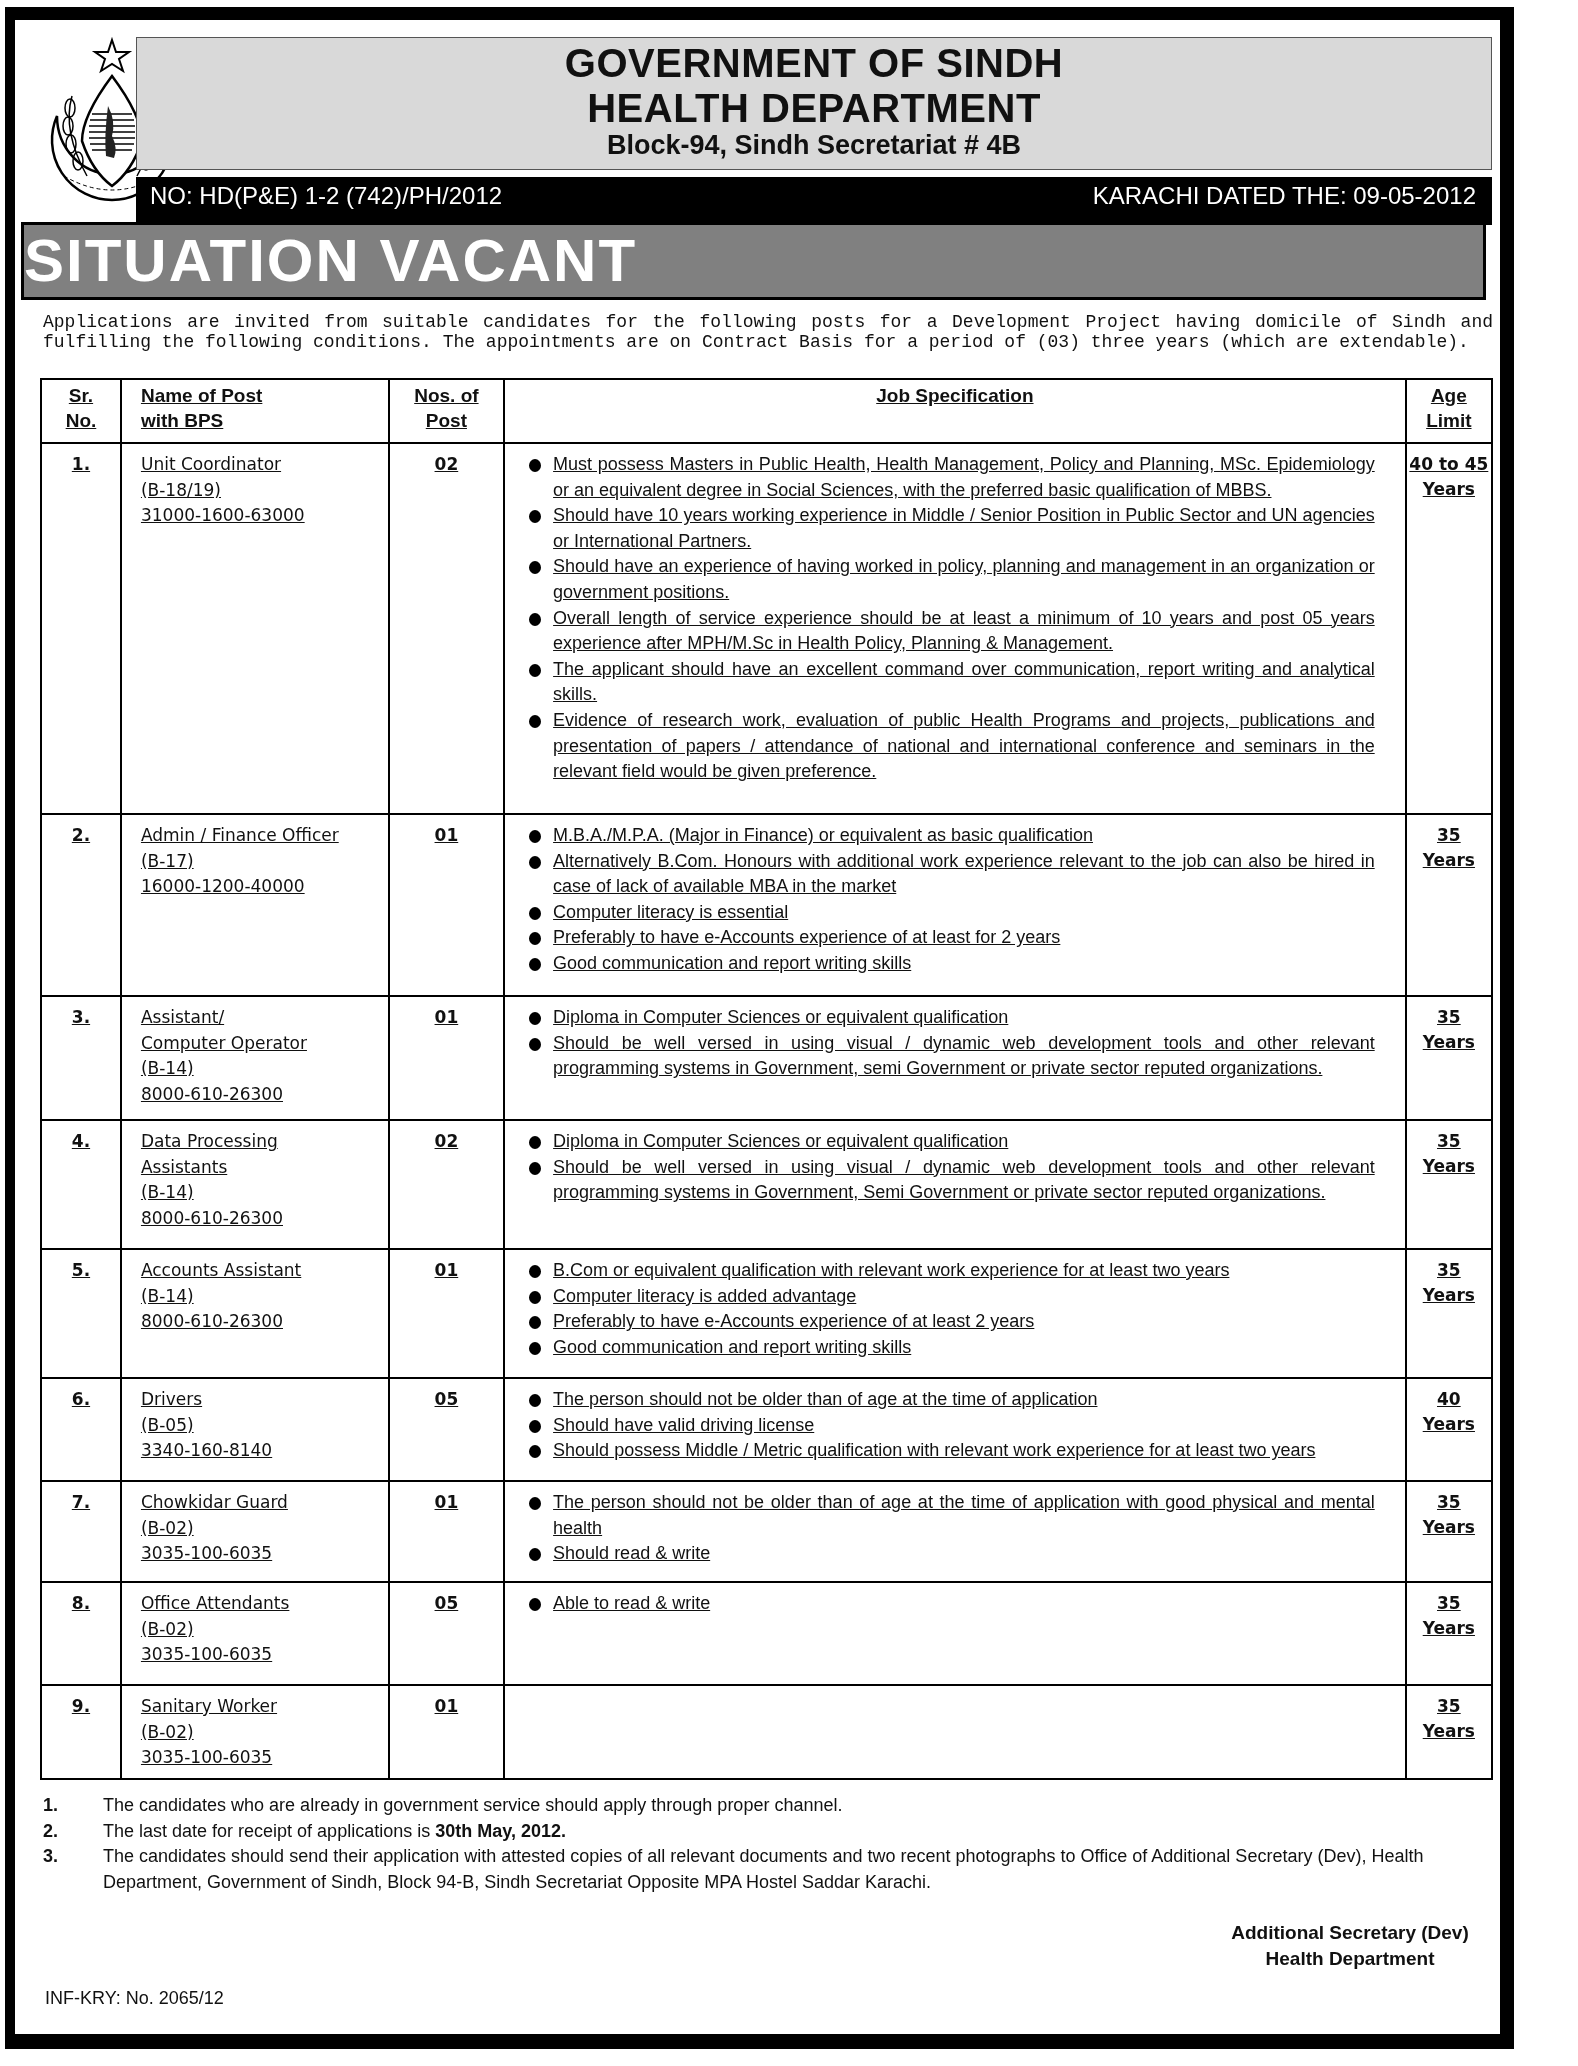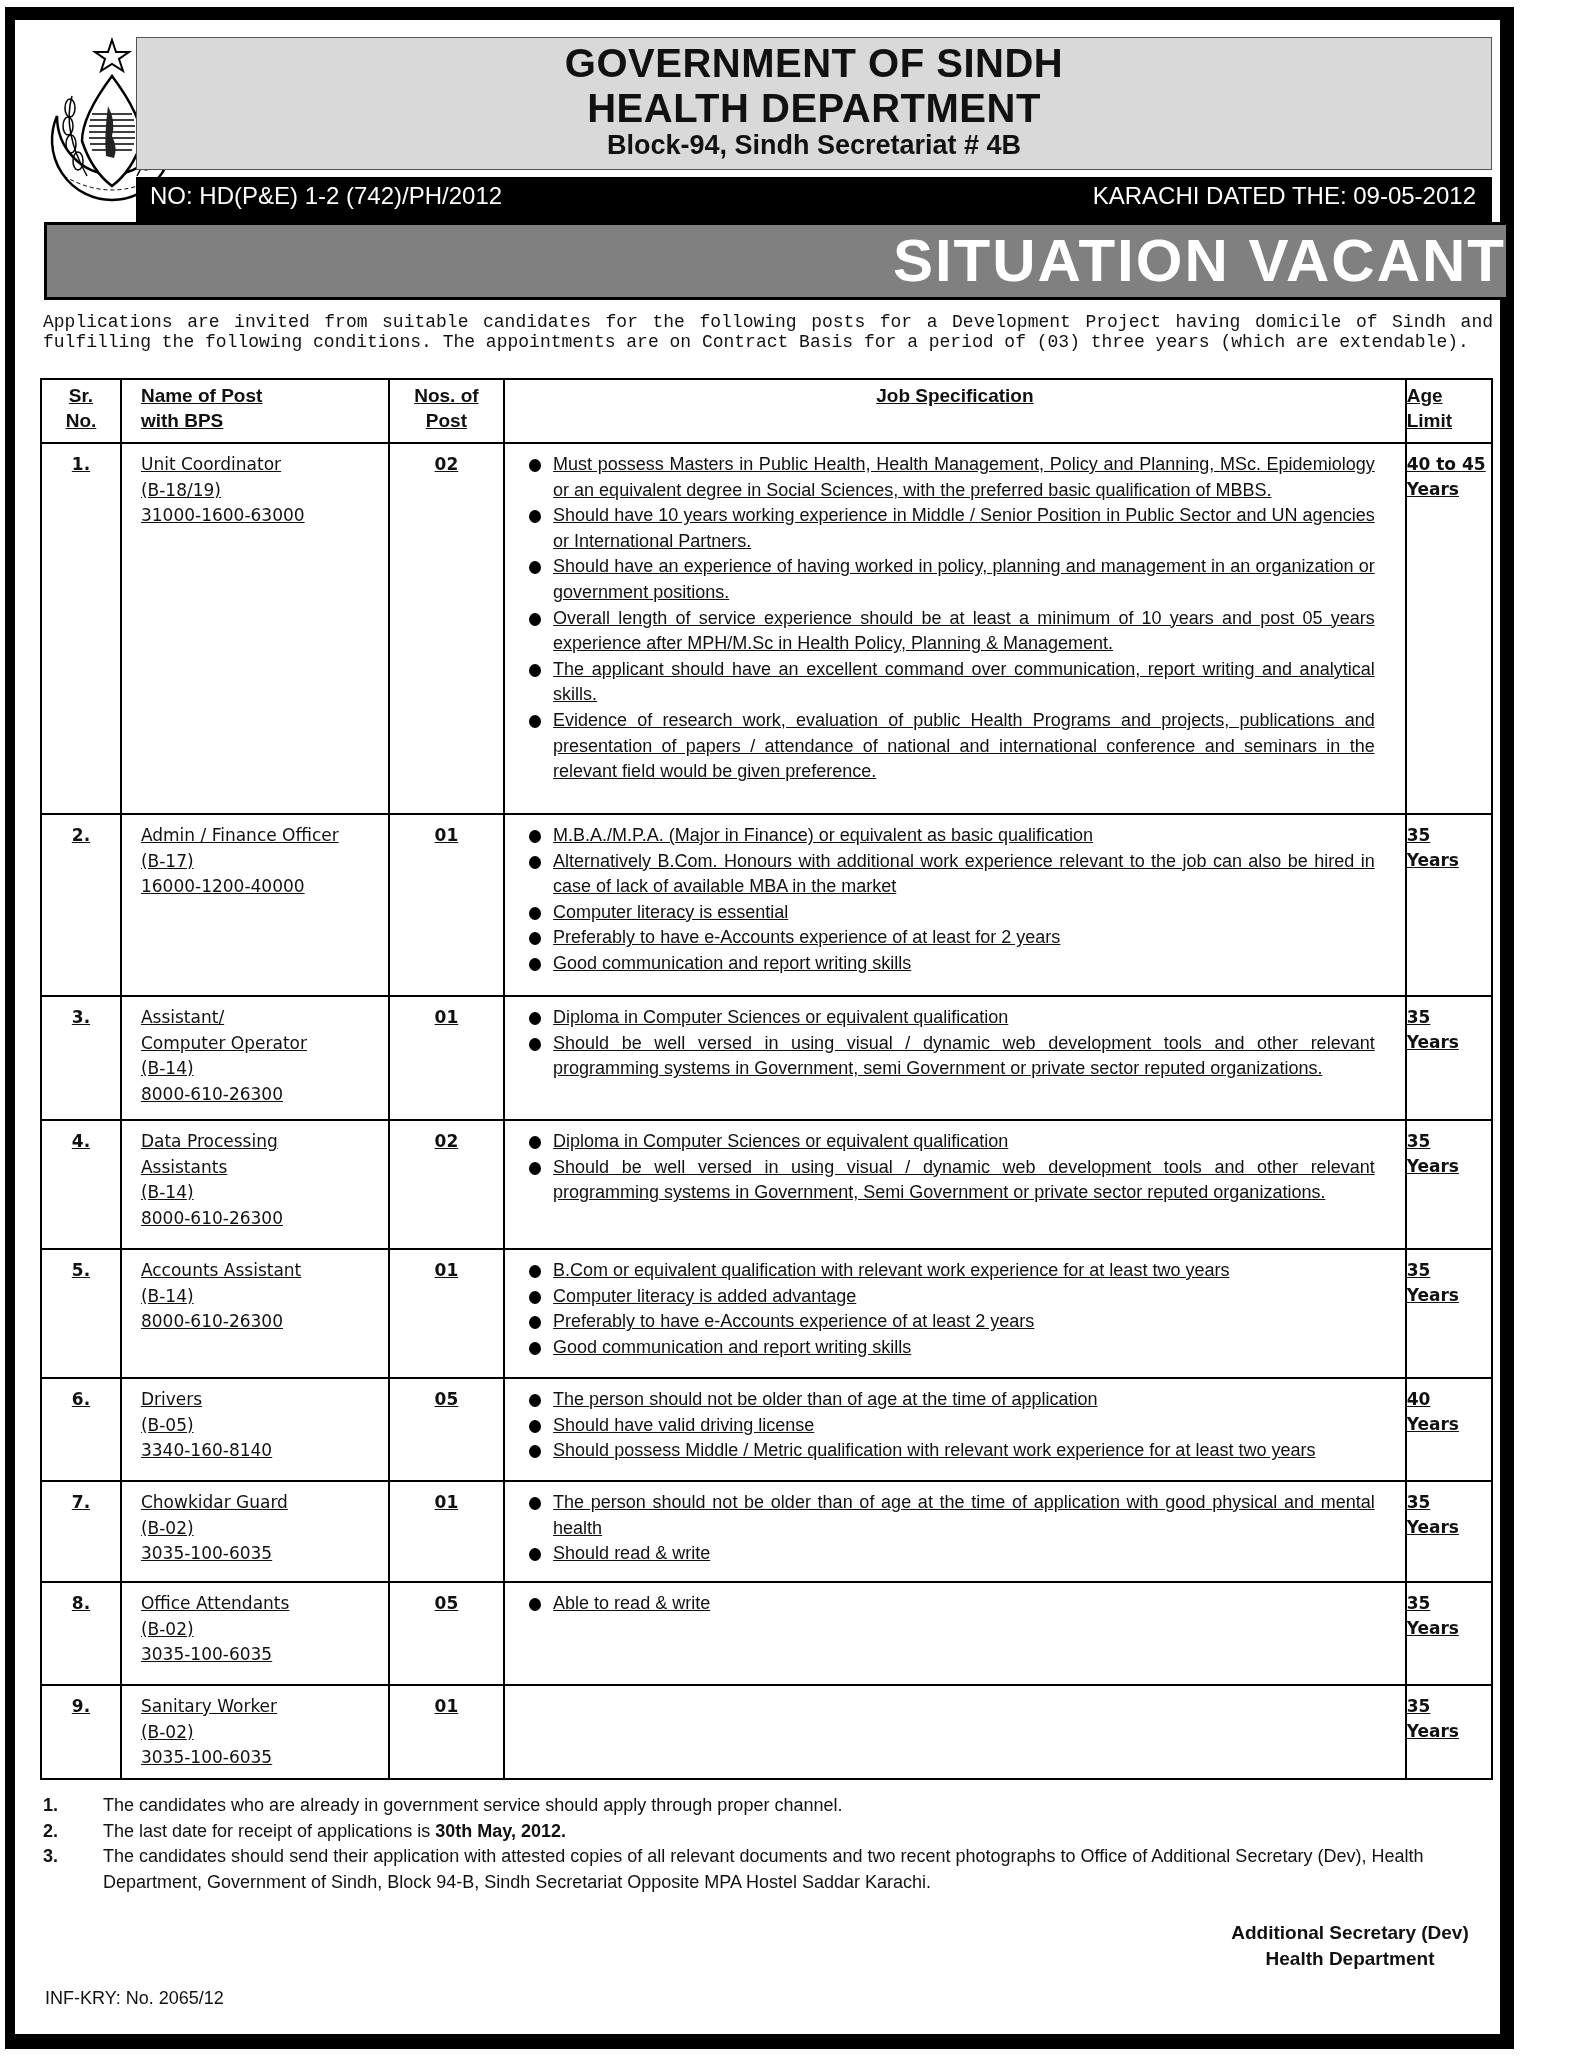--- a/index.html
+++ b/index.html
@@ -7,32 +7,32 @@
   .outer { position:absolute; left:5px; top:7px; width:1509px; height:2042px; border:solid #000; border-width:10px 14px 12px 10px; box-sizing:border-box; }
   .inner { position:absolute; left:10px; top:17px; width:1495px; height:2020px; border:3px solid #000; box-sizing:border-box; }
   .emblem { position:absolute; left:42px; top:36px; width:140px; height:178px; }
   .hdr-box { position:absolute; left:136px; top:37px; width:1356px; height:133px; background:#d9d9d9; border:1px solid #555; box-sizing:border-box; text-align:center; }
   .hdr-box .l1 { font-weight:bold; font-size:40px; line-height:46px; padding-top:2px; letter-spacing:0.5px; }
   .hdr-box .l2 { font-weight:bold; font-size:40px; line-height:44px; letter-spacing:0.5px; }
   .hdr-box .l3 { font-weight:bold; font-size:27px; line-height:30px; }
   .no-bar { position:absolute; left:136px; top:177px; width:1356px; height:48px; background:#000; color:#fff; font-size:24px; line-height:38px; box-sizing:border-box; }
   .no-bar .left { position:absolute; left:14px; }
   .no-bar .right { position:absolute; right:16px; }
-  .banner { position:absolute; left:44px; top:222px; width:1465px; height:78px; background:#808080; border:3px solid #000; box-sizing:border-box; text-align:right; }
+  .banner { position:absolute; left:21px; top:222px; width:1465px; height:78px; background:#808080; border:3px solid #000; box-sizing:border-box; text-align:left; }
   .banner span { color:#fff; font-weight:bold; font-size:60px; line-height:72px; letter-spacing:2px; }
   .intro { position:absolute; left:43px; top:312px; width:1450px; font-size:18px; line-height:20px; text-align:justify;font-family:Liberation Mono, monospace; }
   table.jobs { position:absolute; left:40px; top:378px; width:1453px; border-collapse:collapse; font-size:18px; }
   table.jobs th, table.jobs td { border:2px solid #000; vertical-align:top; padding:0;text-decoration:underline; }
   table.jobs th { font-weight:bold; font-size:19px; line-height:25px; height:59px; padding-top:3px; }
   table.jobs th.l { text-align:left; padding-left:19px; }
   .c-sr { width:79px; text-align:center; font-weight:bold; }
   .c-name { width:250px; padding-left:19px !important; }
   .c-nos { width:115px; text-align:center; font-weight:bold; }
   .c-spec { width:915px; }
-  .c-age { width:85px; text-align:left; font-weight:bold; }
+  .c-age { width:85px; text-align:center; font-weight:bold; }
   td .cell-pad { padding-top:8px; line-height:25.6px; }
   td.c-name .cell-pad div { font-family:"DejaVu Sans", sans-serif; font-size:17px; }
   td.c-age .cell-pad { font-family:"DejaVu Sans", sans-serif; font-size:17px; line-height:25px; }
   td.c-sr .cell-pad, td.c-nos .cell-pad { font-family:"DejaVu Sans", sans-serif; font-size:17px; }
   ul.spec { list-style:none; margin:0; padding:8px 30px 0 24px; }
   ul.spec li { position:relative; padding-left:24px; line-height:25.6px; font-size:18px; text-align:justify; }
   ul.spec li .bul { position:absolute; left:0; top:7px; width:12px; height:13px; border-radius:50%; background:#000; }
   .notes { position:absolute; left:43px; top:1793px; width:1450px; font-size:18px; line-height:25.5px; }
   .note { display:flex; }
   .note .n { width:60px; font-weight:bold; flex:none; }

